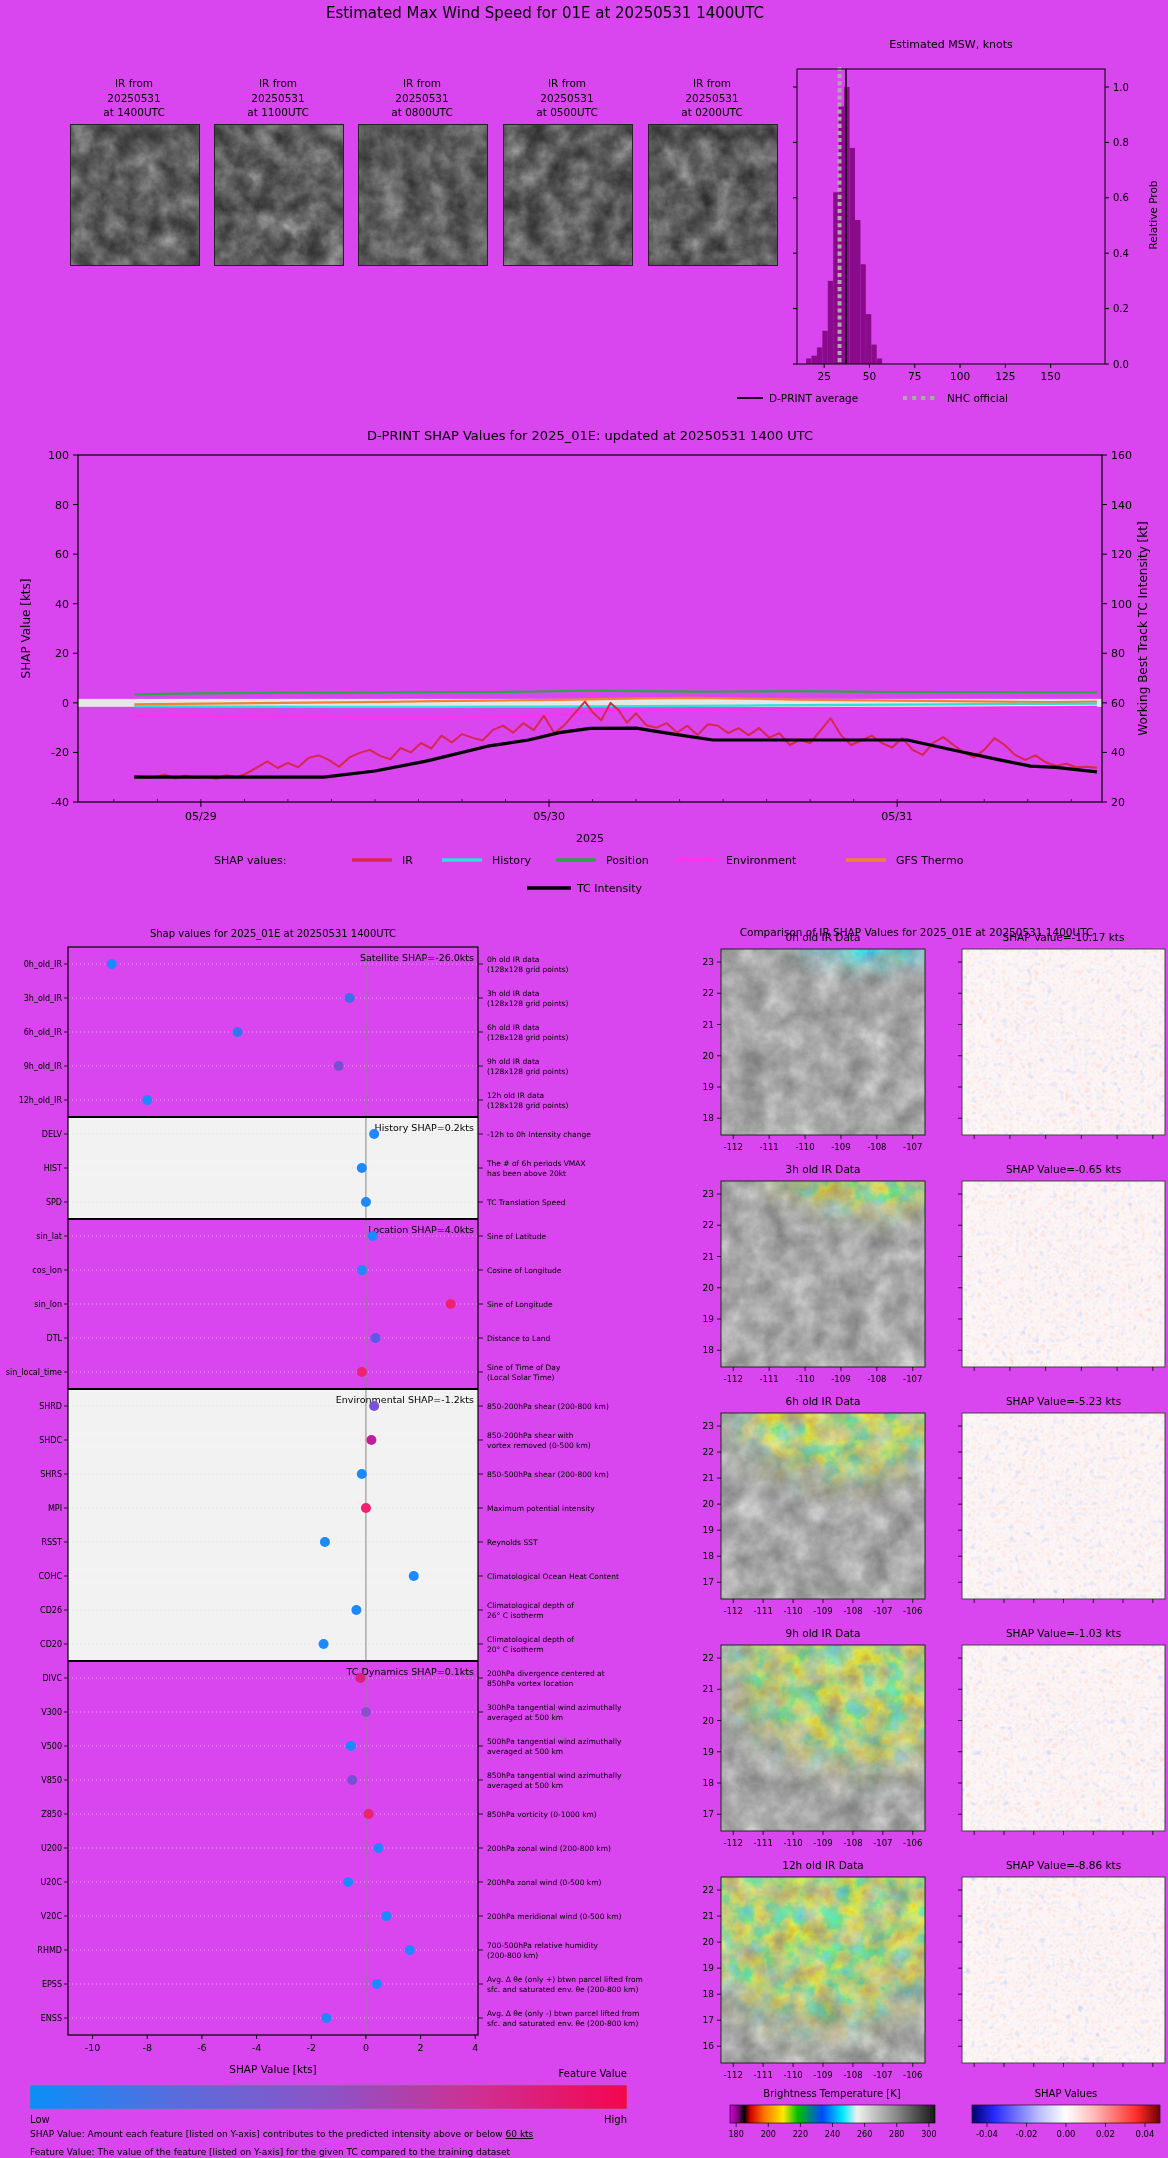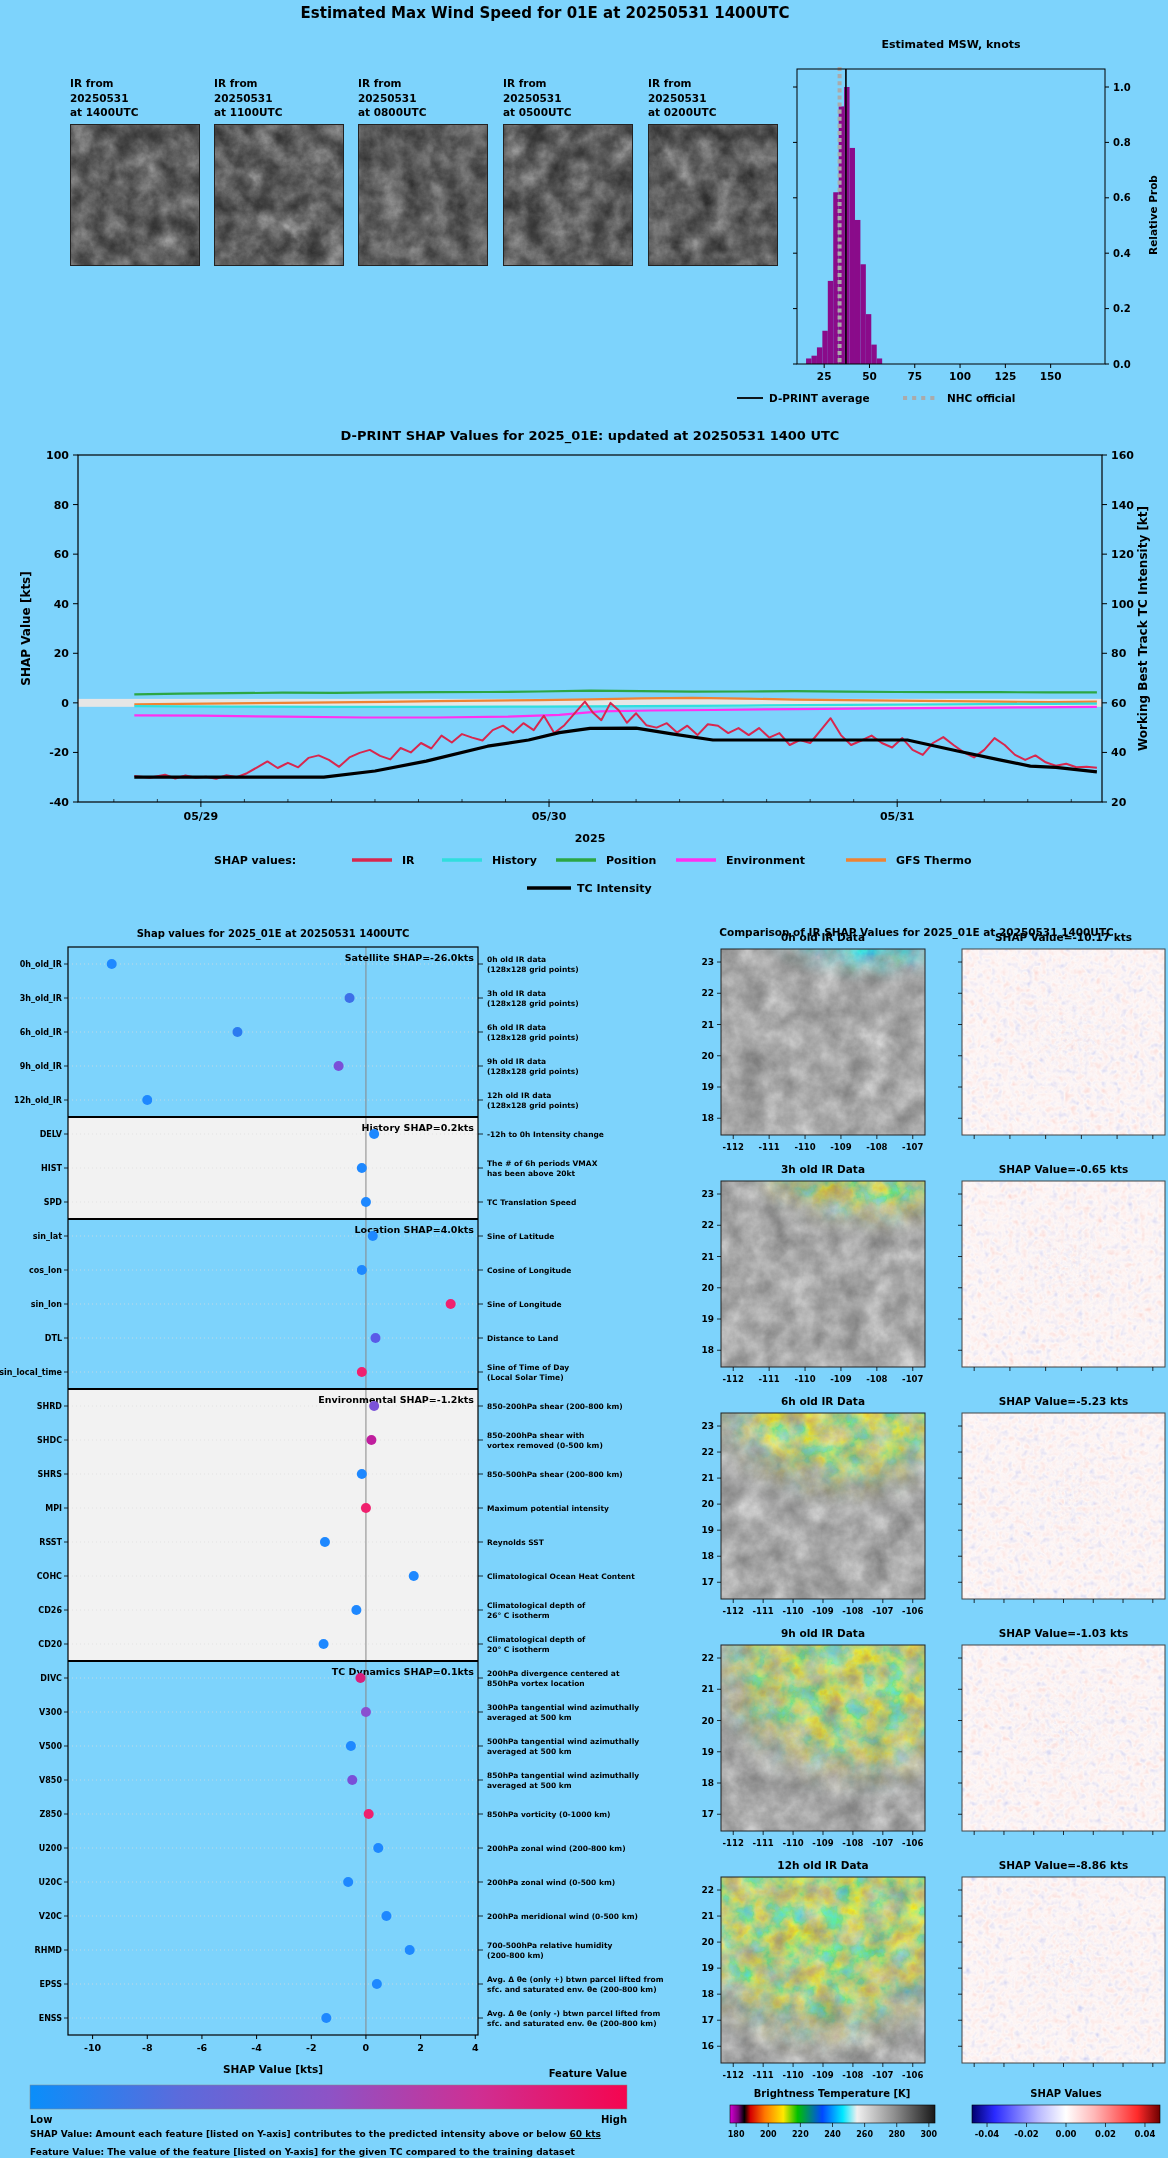--- a/index.html
+++ b/index.html
@@ -1,20 +1,20 @@
 <!DOCTYPE html>
 <html><head>
 <meta charset="utf-8">
 <style>
   html,body{margin:0;padding:0;background:#fff;}
-  .page{position:relative;width:1168px;height:2158px;background:#7dd3fc;overflow:hidden;
-        font-family:"DejaVu Sans",sans-serif;color:#000;font-weight:bold;}
+  .page{position:relative;width:1168px;height:2158px;background:#d946ef;overflow:hidden;
+        font-family:"DejaVu Sans",sans-serif;color:#000;}
   .abs{position:absolute;}
   .main-title{top:4px;left:0;width:1090px;text-align:center;font-size:15px;}
-  .thumb{position:absolute;width:128px;text-align:left;}
+  .thumb{position:absolute;width:128px;text-align:center;}
   .thumb .tlabel{font-size:10.5px;line-height:14.5px;white-space:pre-line;margin-bottom:4px;}
   .thumb svg{border:1px solid #222;display:block;}
   .comp-title{top:926px;left:665px;width:503px;text-align:center;font-size:10.5px;}
   svg text{font-family:"DejaVu Sans",sans-serif;}
 </style>
 </head>
 <body>
 
 <div class="page">
   <div class="abs main-title">Estimated Max Wind Speed for 01E at 20250531 1400UTC</div>

